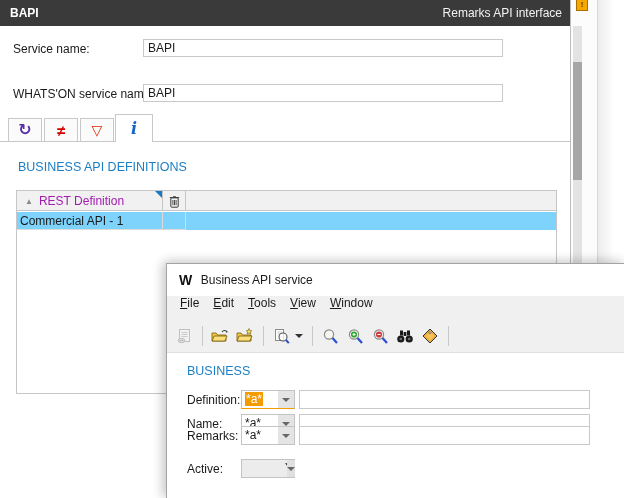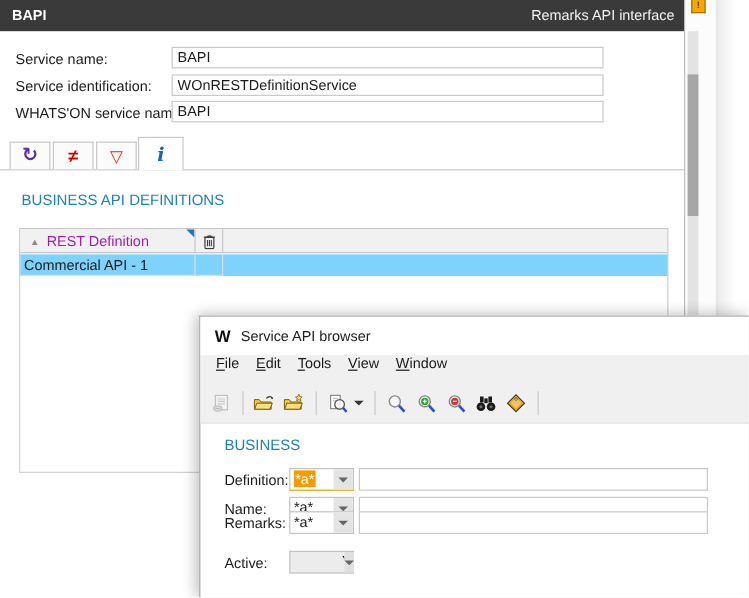--- a/index.html
+++ b/index.html
@@ -137,24 +137,20 @@
 
     <div class="titlebar">
       <span class="wtitle">BAPI</span>
       <span class="wsub">Remarks API interface</span>
     </div>
 
     <div class="bapi-row" style="top:39px">
       <label>Service name:</label>
       <input type="text" value="BAPI" style="">
     </div>
-    <div class="bapi-row" style="top:62px">
-      <label>Service identification:</label>
-      <input type="text" value="WOnRESTDefinitionService" style="">
-    </div>
     <div class="bapi-row" style="top:84px">
       <label>WHATS'ON service name:</label>
       <input type="text" value="BAPI" style="">
     </div>
 
     <div class="tabbar">
       <div class="tab-underline"></div>
       <div class="tab" style="left:8px">
         <span class="glyph g-refresh">↻</span>
       </div>
@@ -194,21 +190,21 @@
         <div class="gr-cell2"></div>
       </div>
       <div class="grid-body"></div>
     </div>
   </div>
 
   <div class="browser-window">
 
     <div class="b-titlebar">
       <span class="b-logo">W</span>
-      <span class="b-title">Service API browser</span>
+      <span class="b-title">Business API service</span>
     </div>
 
     <div class="menubar">
       <span class="menu-item"><span class="mn">F</span><span>ile</span></span>
       <span class="menu-item"><span class="mn">E</span><span>dit</span></span>
       <span class="menu-item"><span class="mn">T</span><span>ools</span></span>
       <span class="menu-item"><span class="mn">V</span><span>iew</span></span>
       <span class="menu-item"><span class="mn">W</span><span>indow</span></span>
     </div>
 

